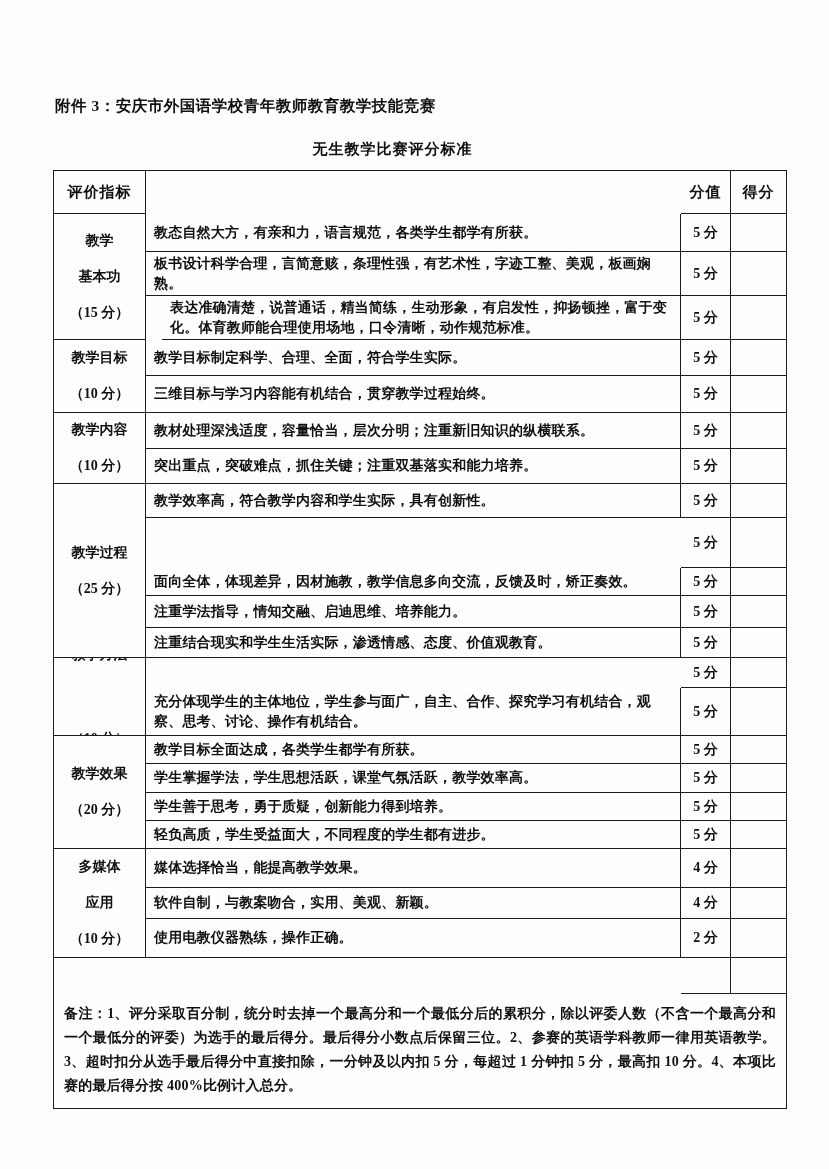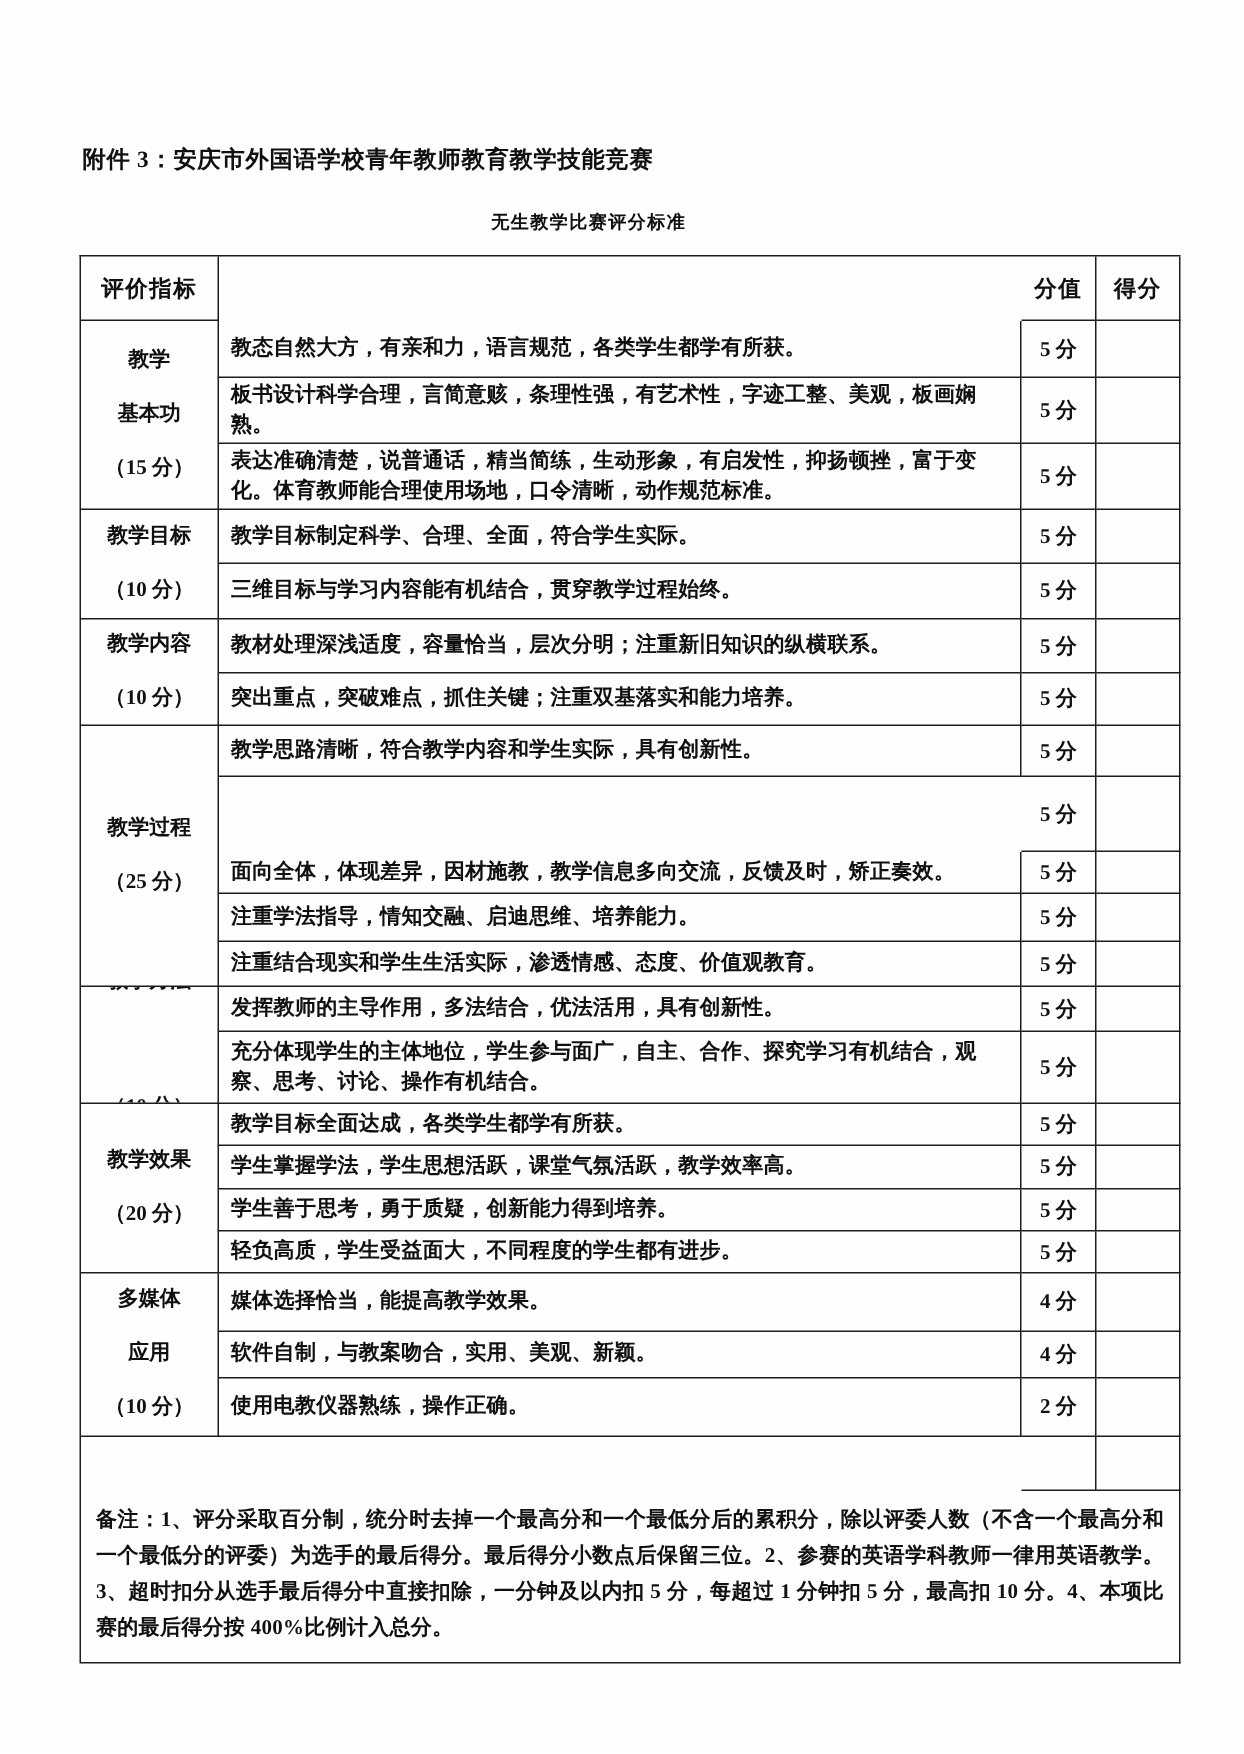--- a/index.html
+++ b/index.html
@@ -5,21 +5,21 @@
   html,body{margin:0;padding:0;background:#ffffff;}
   .page{
     position:relative;width:829px;height:1169px;background:#fefefe;
     font-family:"Liberation Serif","DejaVu Serif",serif;
     font-weight:700;color:#101010;overflow:hidden;
   }
   .attachment-title{
     position:absolute;left:55px;top:96px;font-size:15.5px;letter-spacing:0.5px;
   }
   .table-title{
-    position:absolute;left:0;right:44px;top:140px;text-align:center;font-size:12px;letter-spacing:1px;
+    position:absolute;left:0;right:44px;top:140px;text-align:center;font-size:15px;letter-spacing:1px;
   }
   .score-table{
     position:absolute;left:53px;top:170px;width:733px;
     display:grid;grid-template-columns:92px 535px 50px 56px;
     border-top:1.5px solid #1c1c1c;border-left:1.5px solid #1c1c1c;
   }
   .cell{
     border-right:1.5px solid #1c1c1c;border-bottom:1.5px solid #1c1c1c;
     box-sizing:border-box;display:flex;overflow:hidden;
   }
@@ -46,21 +46,21 @@
         <div class="group-line">教学</div>
         <div class="group-line">基本功</div>
         <div class="group-line">（15 分）</div>
       </div>
       <div class="cell crit-cell" style="grid-area: 2 / 2;">教态自然大方，有亲和力，语言规范，各类学生都学有所获。</div>
       <div class="cell score-cell" style="grid-area: 2 / 3;">5 分</div>
       <div class="cell gain-cell" style="grid-area: 2 / 4;"></div>
       <div class="cell crit-cell" style="grid-area: 3 / 2;">板书设计科学合理，言简意赅，条理性强，有艺术性，字迹工整、美观，板画娴熟。</div>
       <div class="cell score-cell" style="grid-area: 3 / 3;">5 分</div>
       <div class="cell gain-cell" style="grid-area: 3 / 4;"></div>
-      <div class="cell crit-cell" style="grid-area: 4 / 2;">表达准确清楚，说普通话，精当简练，生动形象，有启发性，抑扬顿挫，富于变化。体育教师能合理使用场地，口令清晰，动作规范标准。</div>
+      <div class="cell crit-cell" style="grid-area: 4 / 2; margin-left: 16px;">表达准确清楚，说普通话，精当简练，生动形象，有启发性，抑扬顿挫，富于变化。体育教师能合理使用场地，口令清晰，动作规范标准。</div>
       <div class="cell score-cell" style="grid-area: 4 / 3;">5 分</div>
       <div class="cell gain-cell" style="grid-area: 4 / 4;"></div>
       <div class="cell group-cell" style="grid-area: 5 / 1 / span 2;">
         <div class="group-line">教学目标</div>
         <div class="group-line">（10 分）</div>
       </div>
       <div class="cell crit-cell" style="grid-area: 5 / 2;">教学目标制定科学、合理、全面，符合学生实际。</div>
       <div class="cell score-cell" style="grid-area: 5 / 3;">5 分</div>
       <div class="cell gain-cell" style="grid-area: 5 / 4;"></div>
       <div class="cell crit-cell" style="grid-area: 6 / 2;">三维目标与学习内容能有机结合，贯穿教学过程始终。</div>
@@ -73,39 +73,38 @@
       <div class="cell crit-cell" style="grid-area: 7 / 2;">教材处理深浅适度，容量恰当，层次分明；注重新旧知识的纵横联系。</div>
       <div class="cell score-cell" style="grid-area: 7 / 3;">5 分</div>
       <div class="cell gain-cell" style="grid-area: 7 / 4;"></div>
       <div class="cell crit-cell" style="grid-area: 8 / 2;">突出重点，突破难点，抓住关键；注重双基落实和能力培养。</div>
       <div class="cell score-cell" style="grid-area: 8 / 3;">5 分</div>
       <div class="cell gain-cell" style="grid-area: 8 / 4;"></div>
       <div class="cell group-cell" style="grid-area: 9 / 1 / span 5;">
         <div class="group-line">教学过程</div>
         <div class="group-line">（25 分）</div>
       </div>
-      <div class="cell crit-cell" style="grid-area: 9 / 2;">教学思路清晰，符合教学内容和学生实际，具有创新性。</div>
+      <div class="cell crit-cell" style="grid-area: 9 / 2;">教学效率高，符合教学内容和学生实际，具有创新性。</div>
       <div class="cell score-cell" style="grid-area: 9 / 3;">5 分</div>
       <div class="cell gain-cell" style="grid-area: 9 / 4;"></div>
       <div class="cell score-cell" style="grid-area: 10 / 3;">5 分</div>
       <div class="cell gain-cell" style="grid-area: 10 / 4;"></div>
       <div class="cell crit-cell" style="grid-area: 11 / 2;">面向全体，体现差异，因材施教，教学信息多向交流，反馈及时，矫正奏效。</div>
       <div class="cell score-cell" style="grid-area: 11 / 3;">5 分</div>
       <div class="cell gain-cell" style="grid-area: 11 / 4;"></div>
       <div class="cell crit-cell" style="grid-area: 12 / 2;">注重学法指导，情知交融、启迪思维、培养能力。</div>
       <div class="cell score-cell" style="grid-area: 12 / 3;">5 分</div>
       <div class="cell gain-cell" style="grid-area: 12 / 4;"></div>
       <div class="cell crit-cell" style="grid-area: 13 / 2;">注重结合现实和学生生活实际，渗透情感、态度、价值观教育。</div>
       <div class="cell score-cell" style="grid-area: 13 / 3;">5 分</div>
       <div class="cell gain-cell" style="grid-area: 13 / 4;"></div>
       <div class="cell group-cell" style="grid-area: 14 / 1 / span 2; gap: 48px;">
         <div class="group-line">教学方法</div>
         <div class="group-line">（10 分）</div>
       </div>
-      <div class="cell crit-cell" style="grid-area: 14 / 2;">发挥教师的主导作用，多法结合，优法活用，具有创新性。</div>
       <div class="cell score-cell" style="grid-area: 14 / 3;">5 分</div>
       <div class="cell gain-cell" style="grid-area: 14 / 4;"></div>
       <div class="cell crit-cell" style="grid-area: 15 / 2;">充分体现学生的主体地位，学生参与面广，自主、合作、探究学习有机结合，观察、思考、讨论、操作有机结合。</div>
       <div class="cell score-cell" style="grid-area: 15 / 3;">5 分</div>
       <div class="cell gain-cell" style="grid-area: 15 / 4;"></div>
       <div class="cell group-cell" style="grid-area: 16 / 1 / span 4;">
         <div class="group-line">教学效果</div>
         <div class="group-line">（20 分）</div>
       </div>
       <div class="cell crit-cell" style="grid-area: 16 / 2;">教学目标全面达成，各类学生都学有所获。</div>

